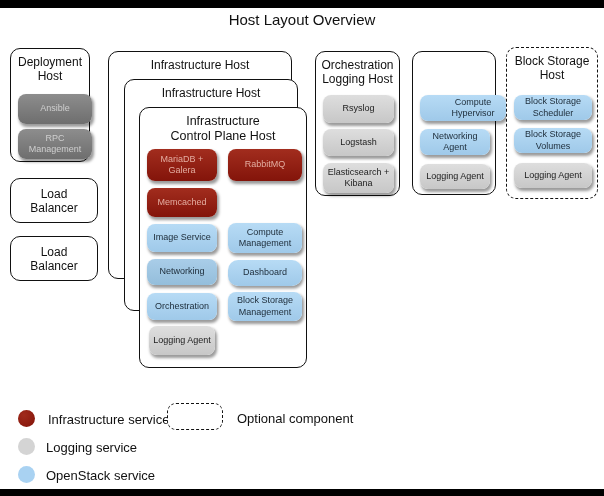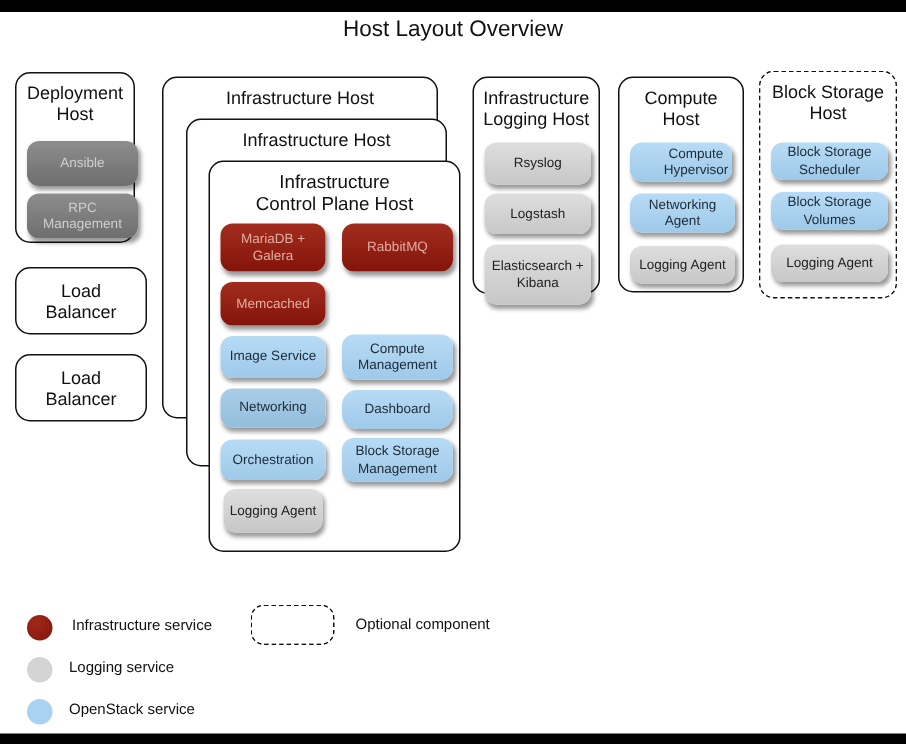--- a/index.html
+++ b/index.html
@@ -18,21 +18,21 @@
   
   .svc{position:absolute;display:flex;align-items:center;justify-content:center;text-align:center;
     font-size:9px;line-height:1.25;border-radius:8px;padding:2px 4px;box-sizing:border-box;
     box-shadow:1.5px 2.5px 3px rgba(0,0,0,0.40);}
   .svc.red{background:linear-gradient(#a22d1e,#83140a);color:#e3aca0;}
   .svc.blue{background:linear-gradient(#b7dbf5,#9fc9e9);color:#1c2b38;}
   .svc.blue-dark{background:linear-gradient(#a9cde8,#94bedb);color:#1c2b38;}
   .svc.gray{background:linear-gradient(#dedede,#c7c7c7);color:#222;}
   .svc.darkgray{background:linear-gradient(#8d8d8d,#6e6e6e);color:#cfcfcf;}
   
-  .legend-label{position:absolute;font-size:10px;color:#111;}
+  .legend-label{position:absolute;font-size:13px;color:#111;}
   .legend-swatch{position:absolute;width:17px;height:17px;border-radius:50%;}
   #legend-swatch-infra{left:18px;top:410px;background:radial-gradient(circle at 35% 30%,#a02a1b,#821309);}
   #legend-swatch-logging{left:18px;top:438px;background:#d4d4d4;}
   #legend-swatch-openstack{left:18px;top:466px;background:#a9d2f2;}
   #legend-optional-box{position:absolute;left:167px;top:403px;width:56px;height:27px;
     border:1.6px dashed #111;border-radius:9px;box-sizing:border-box;background:#fff;}
 </style>
 </head>
 <body>
 
@@ -70,29 +70,28 @@
     <div class="svc blue" style="left:7px;top:116px;width:70px;height:28px;">Image Service</div>
     <div class="svc blue" style="left:88px;top:115px;width:74px;height:30px;">Compute Management</div>
     <div class="svc blue-dark" style="left:7px;top:151px;width:70px;height:26px;">Networking</div>
     <div class="svc blue" style="left:88px;top:152px;width:74px;height:26px;border-radius:10px;">Dashboard</div>
     <div class="svc blue" style="left:7px;top:185px;width:70px;height:27px;">Orchestration</div>
     <div class="svc blue" style="left:88px;top:184px;width:74px;height:29px;">Block Storage Management</div>
     <div class="svc gray" style="left:9px;top:218px;width:66px;height:29px;">Logging Agent</div>
   </div>
 
   <div class="host" style="left:315px;top:51px;width:85px;height:145px;">
-    <div class="host-title">Infrastructure Logging Host</div>
+    <div class="host-title">Orchestration Logging Host</div>
     <div class="svc gray" style="left:7px;top:43px;width:71px;height:28px;">Rsyslog</div>
     <div class="svc gray" style="left:7px;top:77px;width:71px;height:27px;">Logstash</div>
-    <div class="svc gray" style="left:7px;top:111px;width:71px;height:40px;">Elasticsearch + Kibana</div>
+    <div class="svc gray" style="left:7px;top:111px;width:71px;height:30px;">Elasticsearch + Kibana</div>
   </div>
 
   <div class="host" style="left:412px;top:51px;width:84px;height:144px;">
-    <div class="host-title" style="max-width:60px;">Compute Host</div>
-    <div class="svc blue" style="left:7px;top:43px;width:68px;height:26px;padding-left:24px;">Compute Hypervisor</div>
+    <div class="svc blue" style="left:7px;top:43px;width:86px;height:26px;padding-left:24px;">Compute Hypervisor</div>
     <div class="svc blue" style="left:7px;top:77px;width:70px;height:26px;">Networking Agent</div>
     <div class="svc gray" style="left:7px;top:112px;width:70px;height:25px;">Logging Agent</div>
   </div>
 
   <div class="host optional" style="left:506px;top:47px;width:92px;height:152px;">
     <div class="host-title">Block Storage Host</div>
     <div class="svc blue" style="left:7px;top:47px;width:78px;height:25px;">Block Storage Scheduler</div>
     <div class="svc blue" style="left:7px;top:80px;width:78px;height:25px;">Block Storage Volumes</div>
     <div class="svc gray" style="left:7px;top:115px;width:78px;height:25px;">Logging Agent</div>
   </div>

